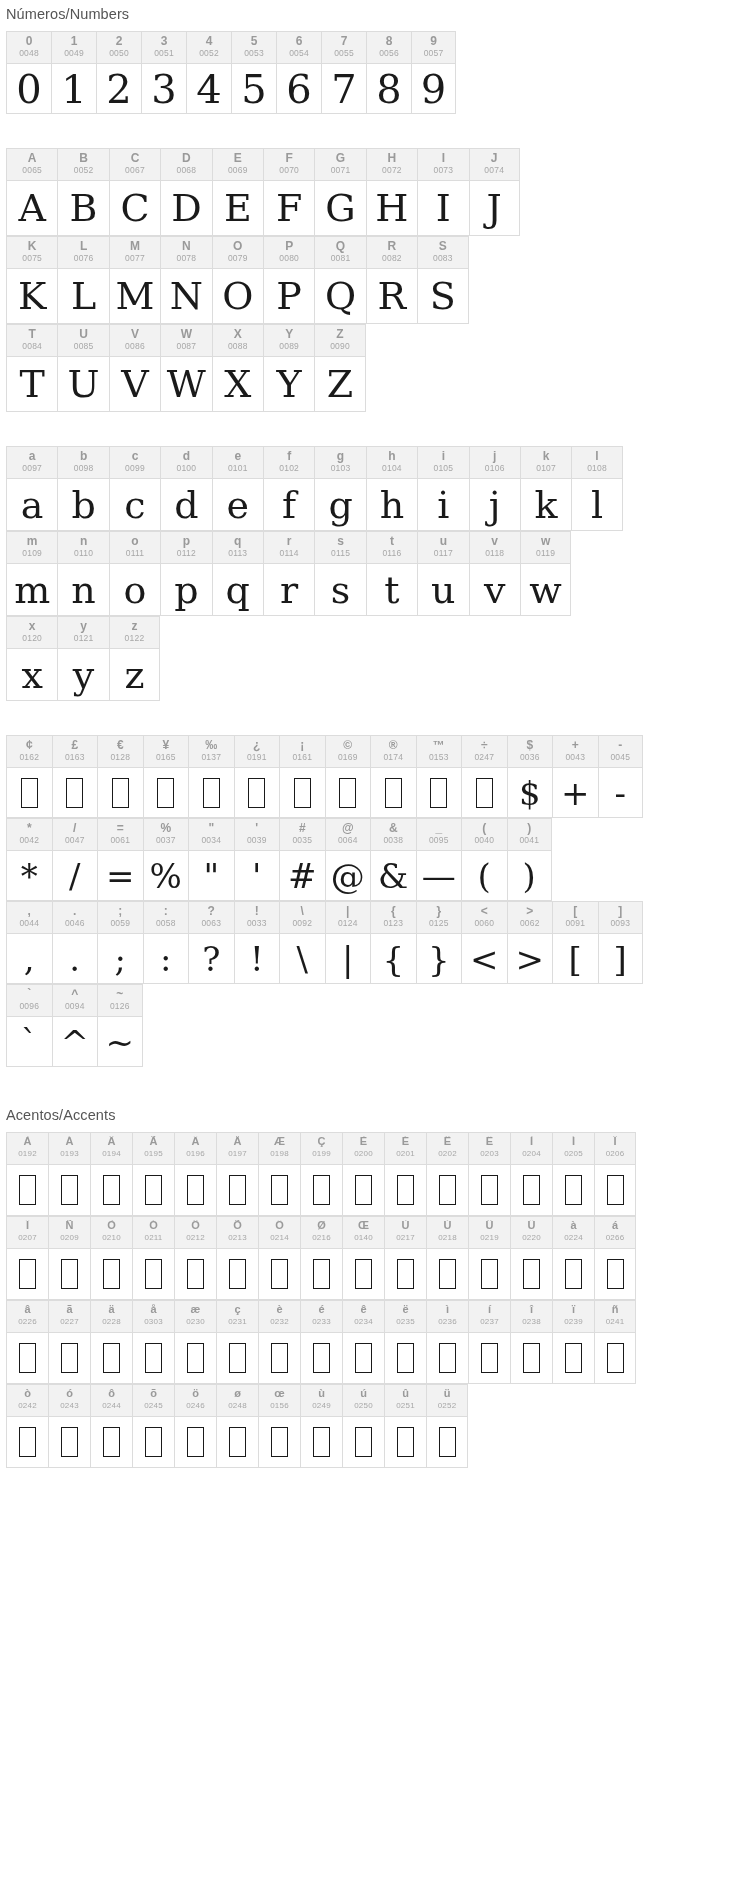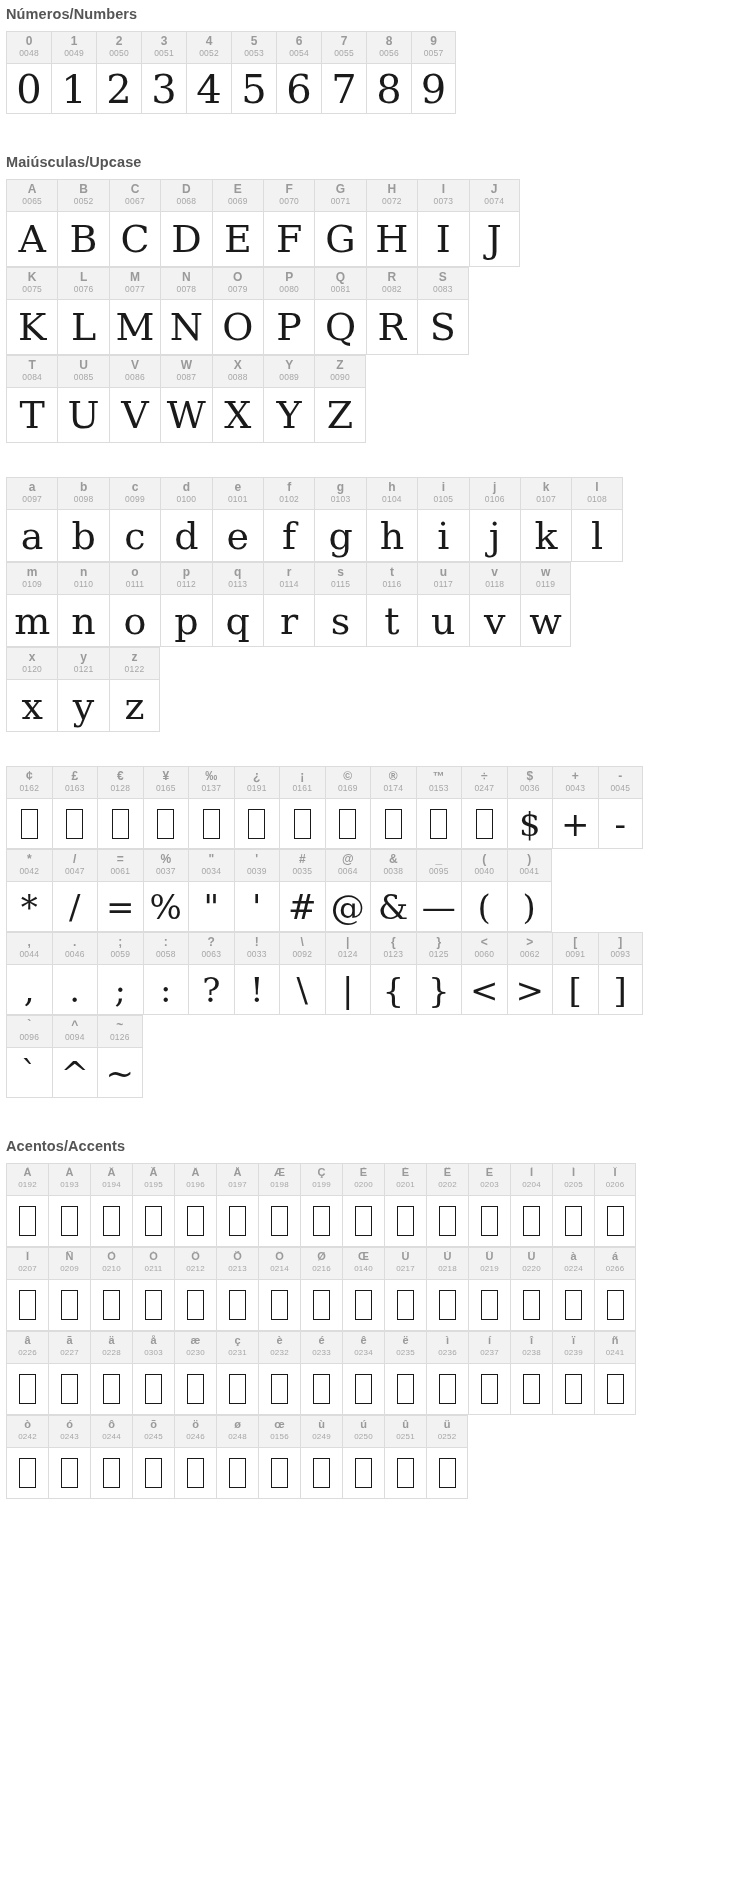--- a/index.html
+++ b/index.html
@@ -17,21 +17,21 @@
     width: 730px;
     padding: 0 0 20px 0;
     box-sizing: border-box;
   }
   .section {
     margin: 0 0 6px 0;
   }
   .section-title {
     font-size: 14.5px;
     color: #555555;
-    font-weight: bold;
+    font-weight: normal;
     margin: 0 0 9px 6px;
     padding-top: 6px;
     letter-spacing: 0.1px;
   }
   .glyph-rows {
     margin: 0 0 0 6px;
   }
   .glyph-row {
     display: flex;
     flex-wrap: nowrap;
@@ -187,21 +187,20 @@
                 <span class="glyph-char">9</span>
                 <span class="glyph-code">0057</span>
               </div>
               <div class="glyph-body">9</div>
             </div>
           </div>
         </div>
       </div>
       <div class="spacer-lg"></div>
       <div class="section sec-upcase">
-        <div class="section-title">Maiúsculas/Upcase</div>
         <div class="glyph-rows">
           <div class="glyph-row">
             <div class="glyph-cell">
               <div class="glyph-head">
                 <span class="glyph-char">A</span>
                 <span class="glyph-code">0065</span>
               </div>
               <div class="glyph-body">A</div>
             </div>
             <div class="glyph-cell">

